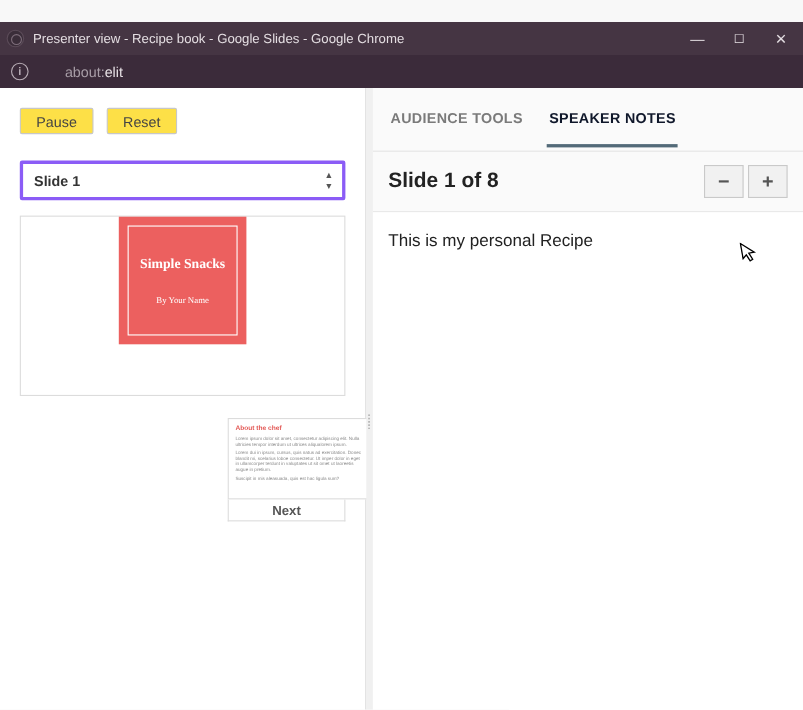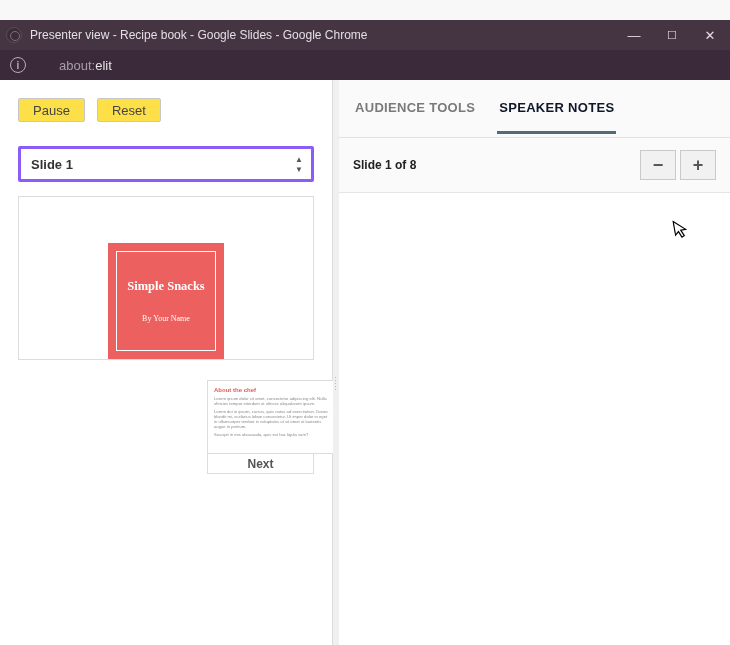--- a/index.html
+++ b/index.html
@@ -112,21 +112,21 @@
   }
   .slide-select .sel-arrows {
     position: absolute; right: 8px; top: 50%; transform: translateY(-50%);
     display: flex; flex-direction: column; gap: 1px;
     font-size: 8px; color: #555;
   }
   .current-slide-frame {
     margin-top: 14px;
     border: 1px solid #dcdcdc;
     height: 164px;
-    display: flex; align-items: flex-end; justify-content: center;
+    display: flex; align-items: flex-start; justify-content: center;
     background: #fff;
   }
   .slide-card {
     width: 116px; height: 116px;
     background: #ec605f;
     display: flex; align-items: center; justify-content: center;
   }
   .slide-card-inner {
     width: 100px; height: 100px;
     border: 1px solid #fff;
@@ -204,21 +204,21 @@
     border-bottom: 3px solid #536a78;
   }
   .notes-header {
     display: flex;
     align-items: center;
     padding: 12px 14px;
     border-bottom: 1px solid #e5e5e5;
     background:#fafafa;
   }
   .notes-header .slide-of {
-    font-size: 12px;
+    font-size: 19px;
     font-weight: bold;
     color: #222;
     flex: 1;
   }
   .zoom-btn {
     border: 1px solid #c9c9c9;
     background: #f1f1f1;
     width: 36px; height: 30px;
     display: flex; align-items: center; justify-content: center;
     font-size: 18px; font-weight: bold; color: #555;
@@ -302,20 +302,21 @@
     <div class="tabs-row">
       <div class="tab">AUDIENCE TOOLS</div>
       <div class="tab active">SPEAKER NOTES</div>
     </div>
     <div class="notes-header">
       <div class="slide-of">Slide 1 of 8</div>
       <div class="zoom-btn">−</div>
       <div class="zoom-btn">+</div>
     </div>
     <div class="notes-body">
+      <span>This is my personal Recipe</span>
       <span class="cursor-pointer">
         <svg width="16" height="20" viewBox="0 0 16 20">
           <path d="M1 1 L1 15 L4.5 12 L7 18 L9.5 17 L7 11 L12 11 Z" fill="#fff" stroke="#000" stroke-width="1.2"></path>
         </svg>
       </span>
     </div>
   </div>
 </div>
 
 </body></html>

